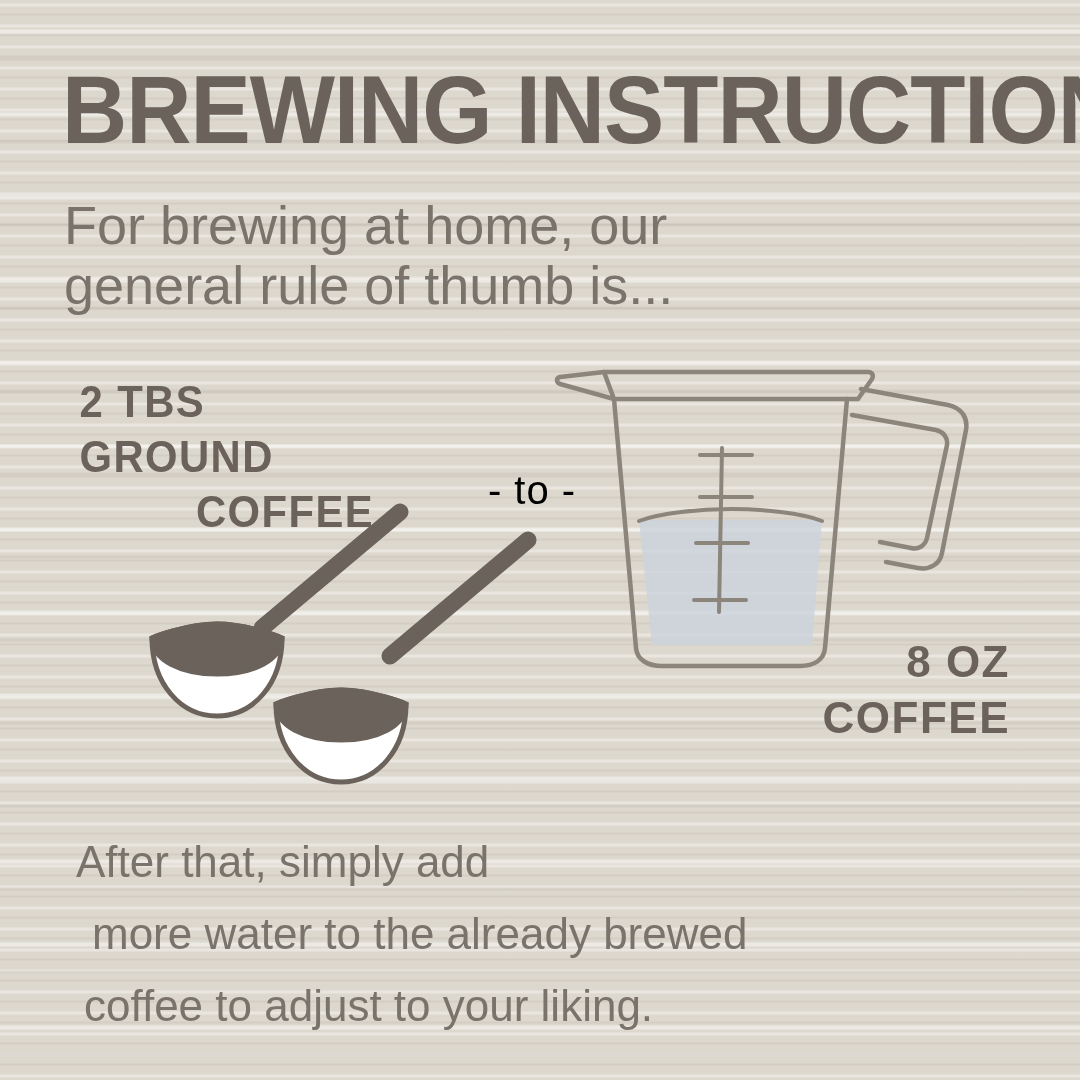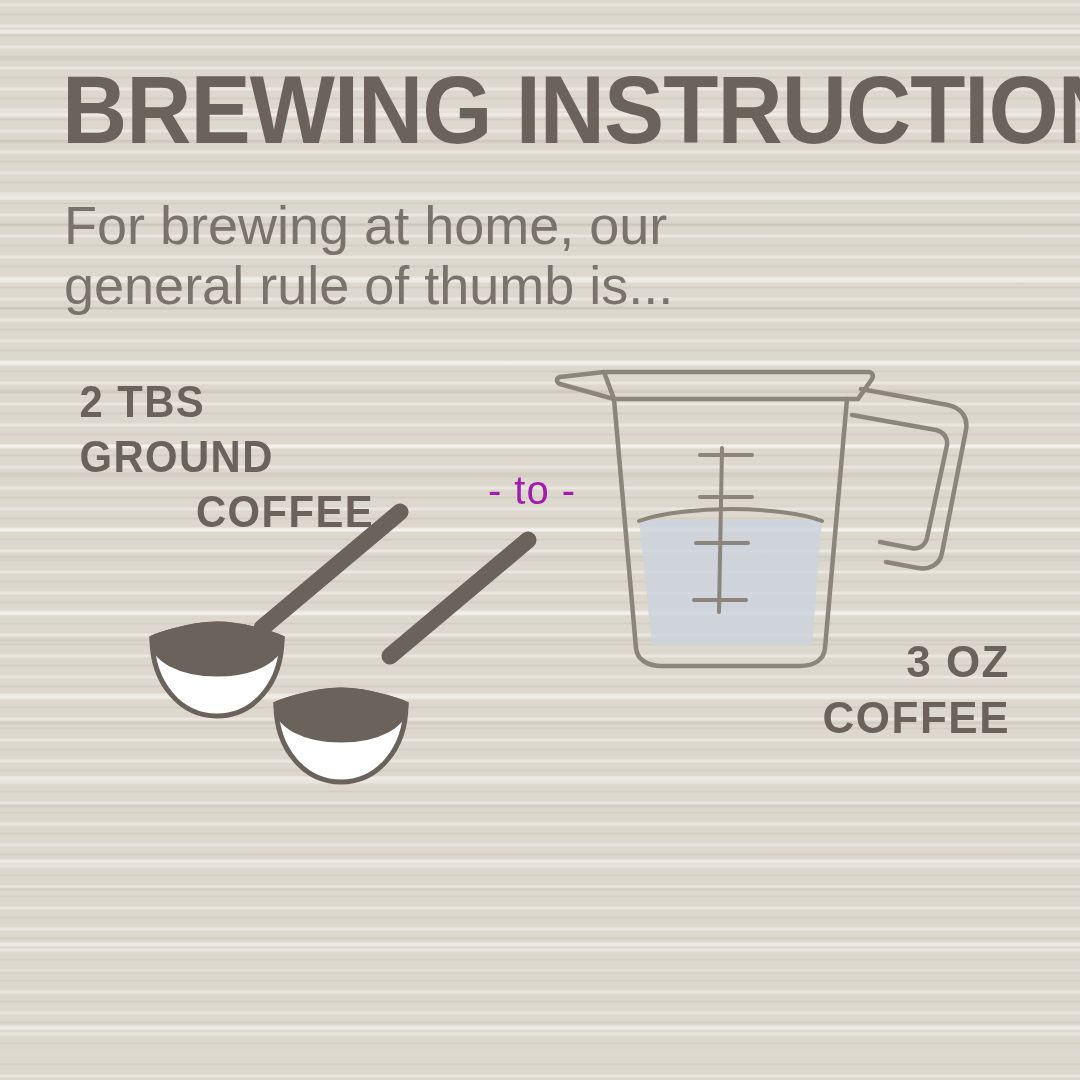--- a/index.html
+++ b/index.html
@@ -98,21 +98,21 @@
   #coffee-label .line1 { display:block; text-align:left; }
   #coffee-label .line2 { display:block; text-align:left; }
   #coffee-label .line3 { display:block; text-align:right; }
 
   #to-label {
     left: 452px;
     top: 468px;
     width: 160px;
     text-align: center;
     font-size: 40px;
-    color: #a21caf;
+    color: #000000;
     font-weight: 400;
     letter-spacing: 1px;
   }
 
   #water-label {
     left: 610px;
     top: 634px;
     width: 400px;
     text-align: right;
     font-size: 44px;
@@ -197,18 +197,23 @@
 
   <div id="coffee-label" class="txt">
     <span class="line1">2 TBS</span>
     <span class="line2">GROUND</span>
     <span class="line3">COFFEE</span>
   </div>
 
   <div id="to-label" class="txt">- to -</div>
 
   <div id="water-label" class="txt">
-    <span>3 OZ</span>
+    <span>8 OZ</span>
     <span>COFFEE</span>
   </div>
 
+  <div id="outro" class="txt">
+    <span class="l1">After that, simply add</span>
+    <span class="l2">more water to the already brewed</span>
+    <span class="l3">coffee to adjust to your liking.</span>
+  </div>
 
 </div>
 
 </body></html>

